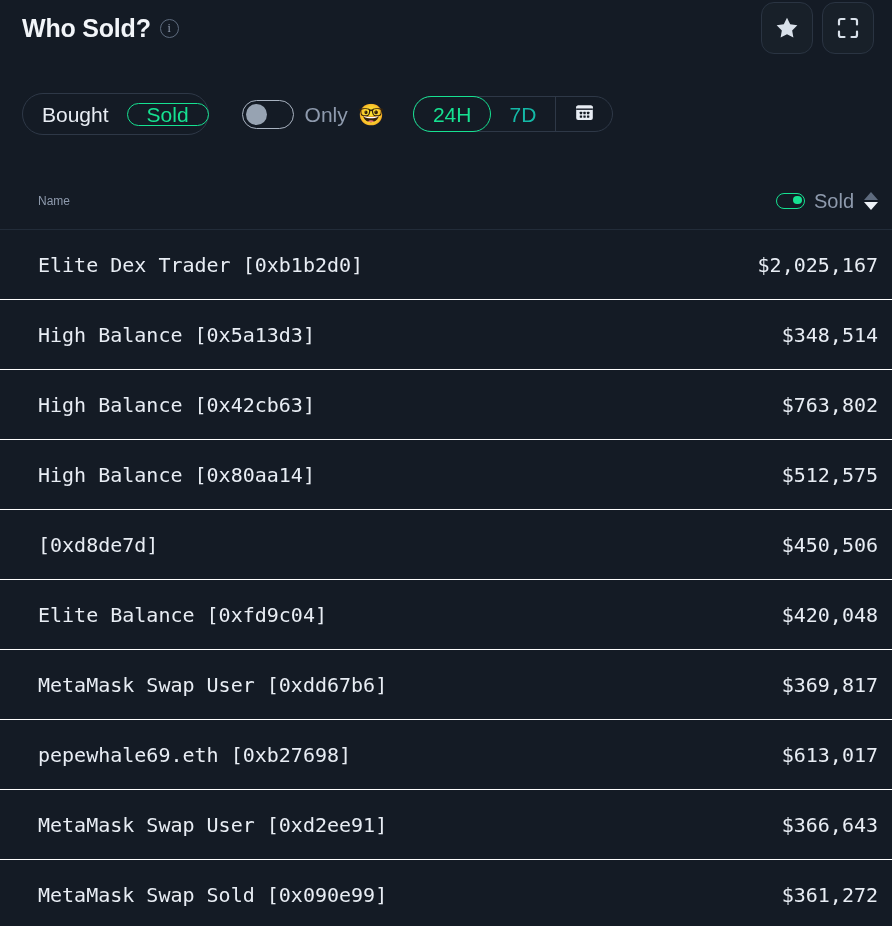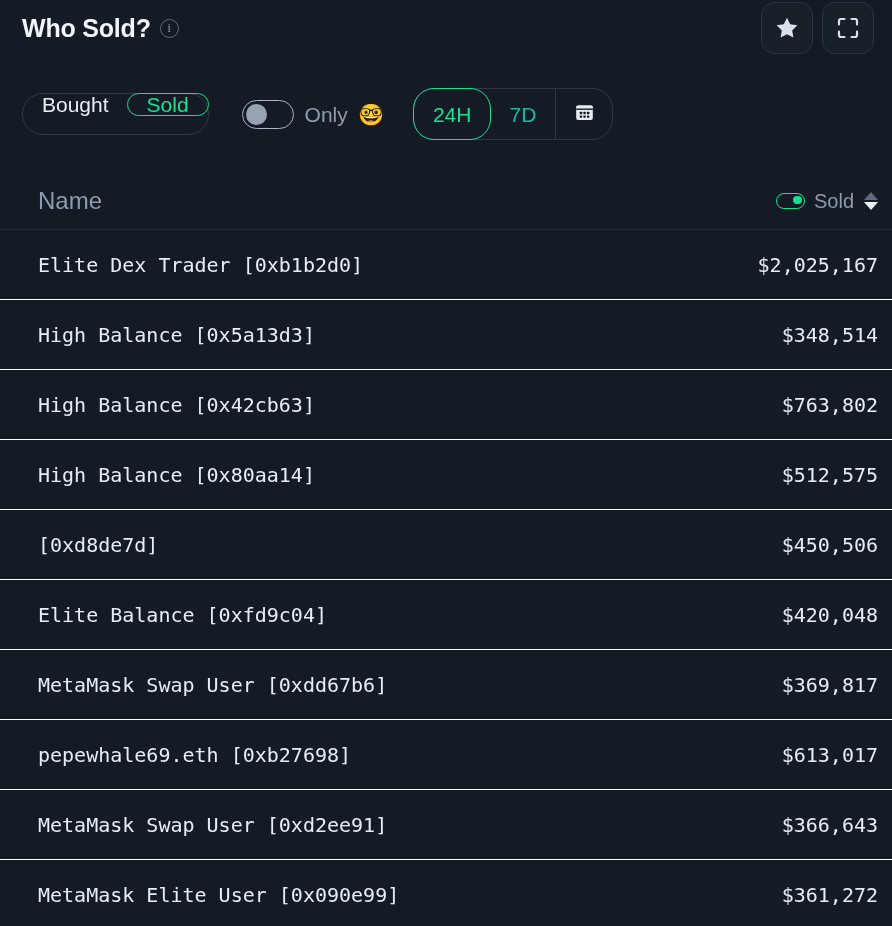--- a/index.html
+++ b/index.html
@@ -90,21 +90,21 @@
     flex: 0 0 76px;
     display: flex;
     align-items: center;
     padding: 0 18px 0 22px;
     box-sizing: border-box;
     gap: 0;
   }
 
   .segmented {
     display: flex;
-    align-items: flex-start;
+    align-items: center;
     border: 1px solid #2e3847;
     border-radius: 21px;
     height: 42px;
     box-sizing: border-box;
     background: transparent;
   }
   .seg-item {
     display: flex;
     align-items: center;
     justify-content: center;
@@ -158,21 +158,21 @@
   .only-emoji {
     font-size: 21px;
     line-height: 1;
   }
 
   .range-group {
     display: flex;
     align-items: stretch;
     border: 1px solid #2e3847;
     border-radius: 21px;
-    height: 52px;
+    height: 36px;
     box-sizing: border-box;
     margin-left: 28px;
   }
   .range-item {
     display: flex;
     align-items: center;
     justify-content: center;
     padding: 0 19px;
     font-size: 21px;
     color: #14b8a6;
@@ -212,21 +212,21 @@
   .thead {
     height: 58px;
     flex: 0 0 58px;
     display: flex;
     align-items: center;
     padding: 0 14px 0 38px;
     box-sizing: border-box;
     border-bottom: 1px solid #222c39;
   }
   .th-name {
-    font-size: 24px;
+    font-size: 12px;
     color: #8e9aad;
     cursor: pointer;
     line-height: 1;
     text-align: center;
   }
   .th-spacer { flex: 1 1 auto; }
   .th-right {
     display: flex;
     align-items: center;
     gap: 9px;
@@ -434,21 +434,21 @@
           <div class="row-name">pepewhale69.eth [0xb27698]</div>
           <div class="row-spacer"></div>
           <div class="row-value">$613,017</div>
         </div>
         <div class="row">
           <div class="row-name">MetaMask Swap User [0xd2ee91]</div>
           <div class="row-spacer"></div>
           <div class="row-value">$366,643</div>
         </div>
         <div class="row">
-          <div class="row-name">MetaMask Elite User [0x090e99]</div>
+          <div class="row-name">MetaMask Swap Sold [0x090e99]</div>
           <div class="row-spacer"></div>
           <div class="row-value">$361,272</div>
         </div>
       </div>
 
   </div>
 
 </div>
 
 </body></html>

